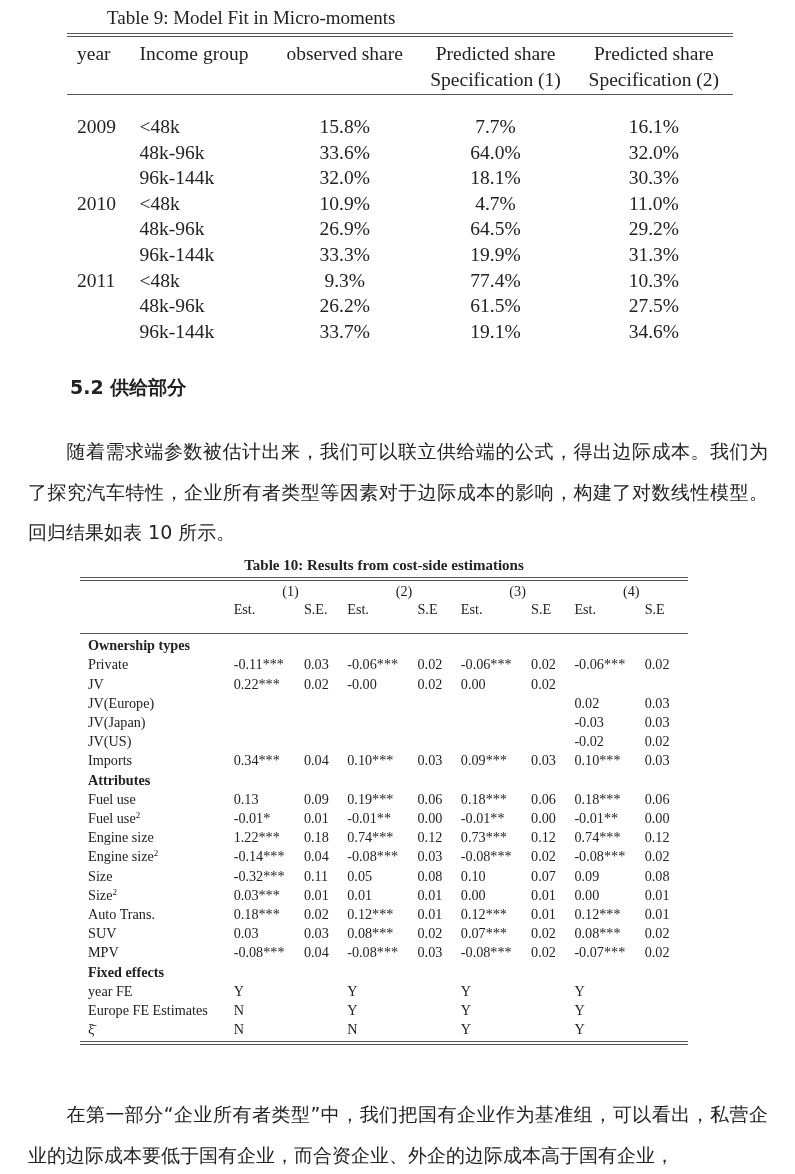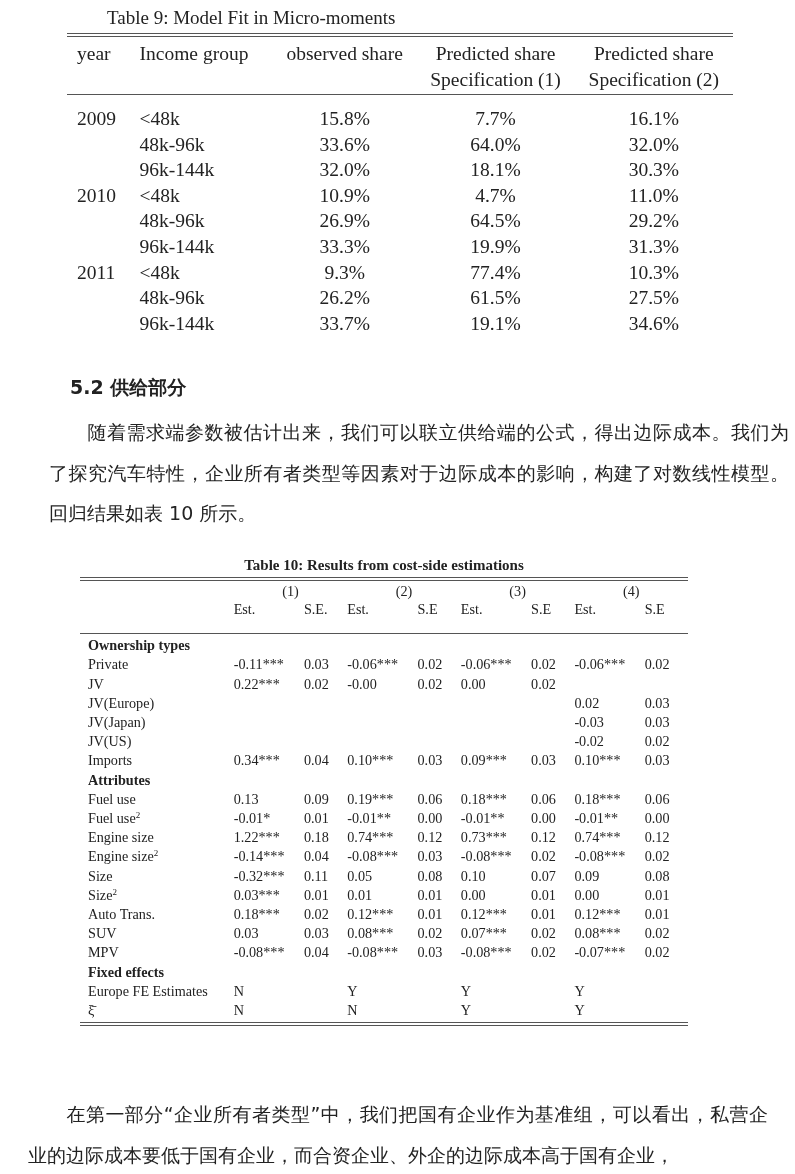--- a/index.html
+++ b/index.html
@@ -13,29 +13,29 @@
         font-size: 19.5px; color: #222; }
   #t9 thead tr:first-child th { border-top: 4px double #555; padding-top: 4px; }
   #t9 thead tr:last-child th { border-bottom: 1.5px solid #555; padding-bottom: 2px; }
   #t9 th { font-weight: normal; line-height: 25.5px; padding: 0; white-space: nowrap; }
   #t9 td { line-height: 25.6px; padding: 0; white-space: nowrap; }
   #t9 .c-year { width: 64px; padding-left: 10px; text-align: left; }
   #t9 .c-inc  { width: 135px; text-align: left; }
   #t9 .c-obs  { width: 145px; text-align: center; }
   #t9 .c-p1   { width: 160px; text-align: center; }
   #t9 .c-p2   { width: 160px; text-align: center; }
-  #t9 tbody tr:first-child td { padding-top: 11px; }
+  #t9 tbody tr:first-child td { padding-top: 19px; }
 
   
   #sec-heading { position: absolute; left: 70px; top: 375px; font-size: 19px; font-weight: bold;
                  font-family: "DejaVu Sans", sans-serif; letter-spacing: 0px; }
   .para { position: absolute; left: 28px; width: 740px; font-size: 19px; line-height: 40.5px;
           font-family: "DejaVu Sans", sans-serif; color: #222; text-align: justify; }
   .para .indent { display: inline-block; width: 38px; }
-  #para1 { top: 412px; margin-left: 21px; }
+  #para1 { top: 431px; }
   #para2 { top: 1094px; }
 
   
   #t10-title { position: absolute; left: 80px; width: 608px; top: 555px; text-align: center;
                font-weight: bold; font-size: 15px; line-height: 20px; }
   #t10 { position: absolute; left: 80px; top: 577px; width: 608px; border-collapse: collapse;
          font-size: 14.2px; color: #222; }
   #t10 th, #t10 td { padding: 0; line-height: 19.2px; white-space: nowrap; text-align: left; font-weight: normal; }
   #t10 thead tr.groups th { border-top: 4px double #555; text-align: center; padding-top: 1px; line-height: 18px; }
   #t10 thead tr.sub th { border-bottom: 1.2px solid #555; padding-bottom: 14px; }
@@ -329,20 +329,31 @@
         <td class="se">0.03</td>
         <td class="est">-0.08***</td>
         <td class="se">0.02</td>
         <td class="est">-0.07***</td>
         <td class="se">0.02</td>
       </tr>
     <tr class="sec">
         <td class="lab" colspan="9">Fixed effects</td>
       </tr>
     <tr>
+        <td class="lab"><span>year FE</span></td>
+        <td class="est">Y</td>
+        <td class="se"></td>
+        <td class="est">Y</td>
+        <td class="se"></td>
+        <td class="est">Y</td>
+        <td class="se"></td>
+        <td class="est">Y</td>
+        <td class="se"></td>
+      </tr>
+    <tr>
         <td class="lab"><span>Europe FE Estimates</span></td>
         <td class="est">N</td>
         <td class="se"></td>
         <td class="est">Y</td>
         <td class="se"></td>
         <td class="est">Y</td>
         <td class="se"></td>
         <td class="est">Y</td>
         <td class="se"></td>
       </tr>

